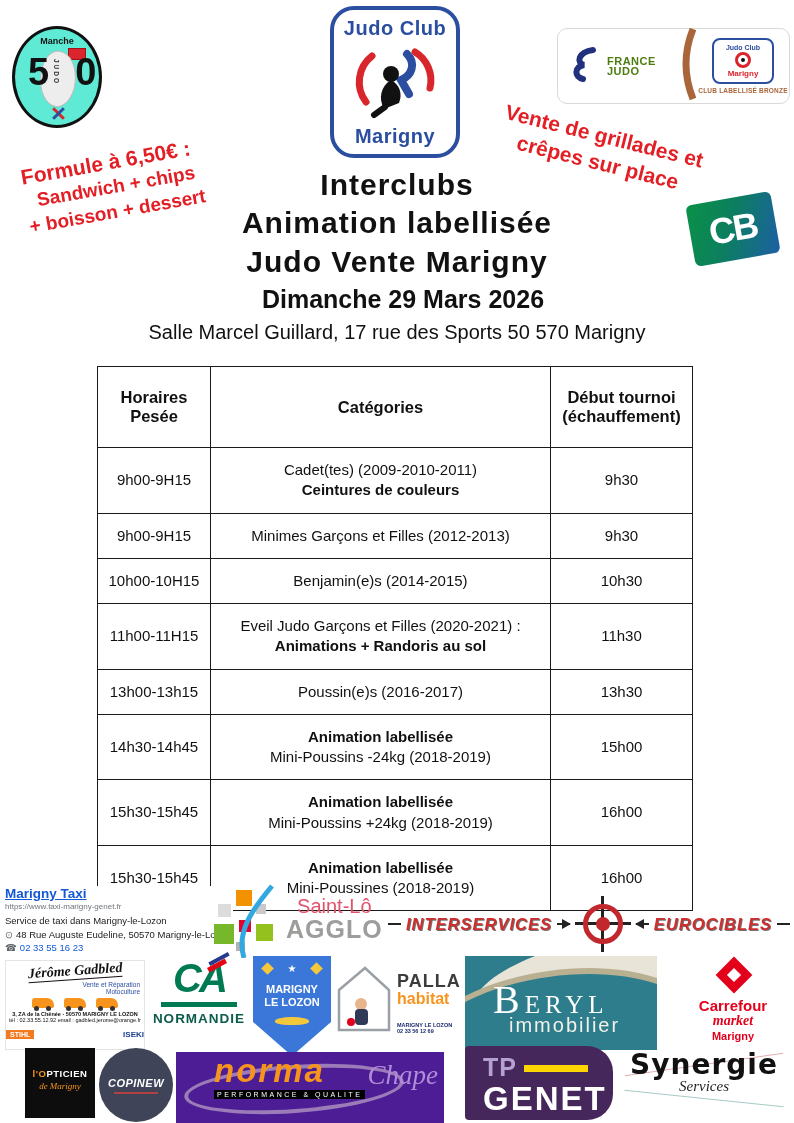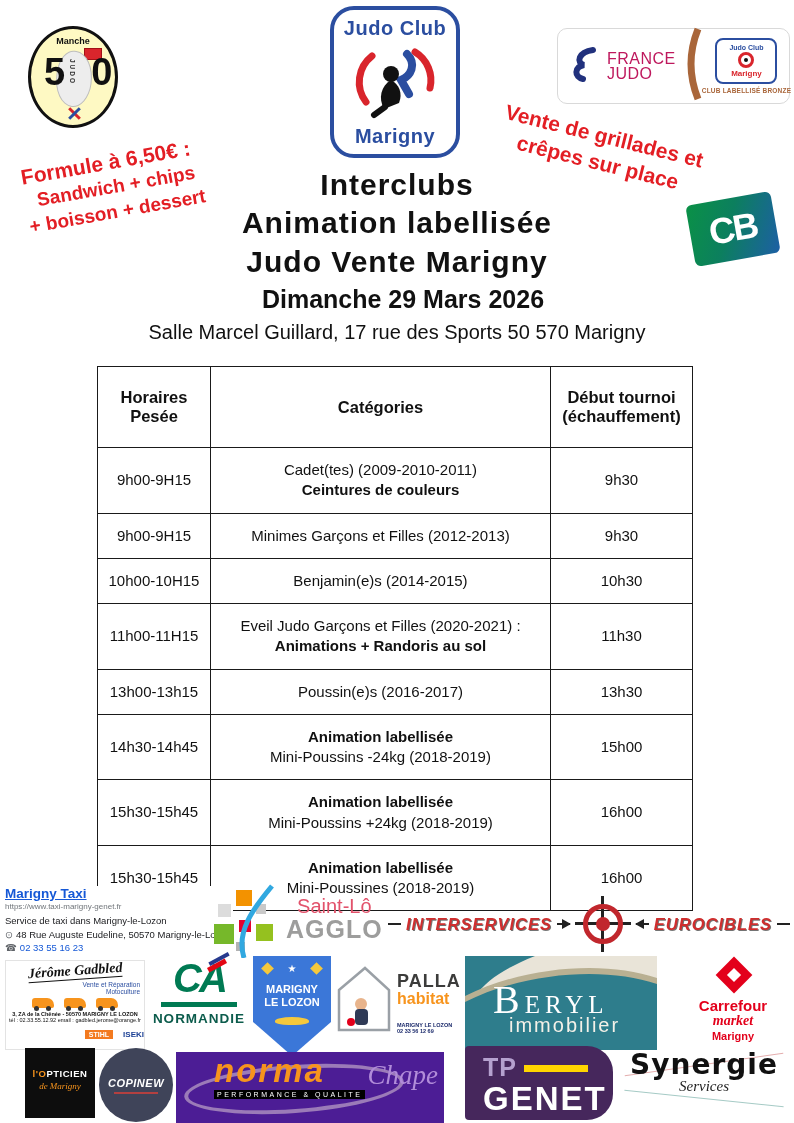--- a/index.html
+++ b/index.html
@@ -1,21 +1,21 @@
 <!DOCTYPE html>
 <html><head>
 <meta charset="utf-8">
 <style>
   html,body{margin:0;padding:0;background:#fff;}
   .page{position:relative;width:794px;height:1123px;background:#fff;overflow:hidden;
         font-family:"Liberation Sans",sans-serif;color:#111;margin:0 auto;}
 
   
-  .manche{position:absolute;left:28px;top:26px;width:84px;height:96px;border:3px solid #111;
-          border-radius:50%;background:#fef9c3;}
+  .manche{position:absolute;left:12px;top:26px;width:84px;height:96px;border:3px solid #111;
+          border-radius:50%;background:#5eead4;}
   .manche-region{position:absolute;top:7px;width:100%;text-align:center;font-size:9px;font-weight:700;}
   .manche-flag{position:absolute;right:13px;top:19px;width:18px;height:12px;background:#d9252c;
                box-shadow:inset 0 0 0 1px #a31117;}
   .manche-map{position:absolute;left:25px;top:22px;width:34px;height:54px;background:#ededed;
               border:1px solid #bdbdbd;border-radius:45% 60% 50% 60%;transform:rotate(8deg);}
   .manche-letters{position:absolute;left:38px;top:30px;writing-mode:vertical-rl;font-size:6.5px;
                   font-weight:700;letter-spacing:2px;color:#333;}
   .manche-num{position:absolute;top:24px;left:0;width:100%;text-align:center;font-size:38px;
               font-weight:900;letter-spacing:26px;padding-left:13px;box-sizing:border-box;line-height:1;}
   .manche-x{position:absolute;left:36px;bottom:5px;width:16px;height:14px;}
@@ -23,21 +23,21 @@
   .manche-x .xb{position:absolute;left:0;top:6px;width:15px;height:3px;background:#2b4ea0;transform:rotate(-45deg);}
 
   .clublogo{position:absolute;left:330px;top:6px;width:130px;height:152px;border:4px solid #2b4ea0;
             border-radius:24px;background:#fff;box-sizing:border-box;display:flex;flex-direction:column;
             align-items:center;justify-content:space-between;padding:7px 0 6px;}
   .clublogo .txt{font-size:20px;font-weight:800;color:#2b4ea0;letter-spacing:.5px;}
 
   .fj{position:absolute;left:557px;top:28px;width:233px;height:76px;background:#fff;border:1px solid #d9d9d9;
       border-radius:10px;display:flex;align-items:center;box-sizing:border-box;}
   .fj-left{display:flex;align-items:center;gap:7px;padding:0 6px 0 12px;flex:1;}
-  .fj-name{font-size:16px;font-weight:400;color:#be185d;line-height:.95;letter-spacing:.5px;}
+  .fj-name{font-size:11px;font-weight:700;color:#4d7c0f;line-height:.95;letter-spacing:.5px;}
   .fj-badge{width:92px;height:100%;display:flex;flex-direction:column;align-items:center;justify-content:center;}
   .badge-box{width:58px;height:42px;border:2px solid #2b4ea0;border-radius:8px;display:flex;flex-direction:column;
              align-items:center;justify-content:center;}
   .badge-club-top{font-size:7px;font-weight:800;color:#2b4ea0;}
   .badge-ring{width:10px;height:10px;border:3px solid #d9252c;border-radius:50%;margin:1px 0;display:flex;
               align-items:center;justify-content:center;}
   .badge-ring-dot{width:4px;height:4px;background:#111;border-radius:50%;}
   .badge-club-bot{font-size:8px;font-weight:800;color:#d9252c;}
   .badge-label{font-size:6.5px;font-weight:800;color:#a9663a;margin-top:3px;letter-spacing:.2px;white-space:nowrap;}
 
@@ -100,21 +100,21 @@
        text-align:center;overflow:hidden;box-sizing:border-box;}
   .gad-name{font-family:"Liberation Serif",serif;font-style:italic;font-weight:700;font-size:14px;
             display:inline-block;transform:rotate(-4deg);border-bottom:1px solid #111;margin-top:2px;}
   .gad-tag{position:absolute;right:4px;top:20px;font-size:6.5px;color:#2b4ea0;line-height:1.15;text-align:right;white-space:pre-line;}
   .gad-mowers{margin-top:14px;height:12px;}
   .gm{display:inline-block;width:22px;height:10px;background:#f7941d;border-radius:3px 7px 2px 2px;margin:0 5px;position:relative;}
   .gm::after{content:"";position:absolute;left:2px;bottom:-3px;width:5px;height:5px;background:#333;border-radius:50%;
              box-shadow:12px 0 0 #333;}
   .gad-addr{font-size:5.5px;font-weight:700;margin-top:5px;}
   .gad-contact{font-size:5.5px;}
-  .gad-brands{display:flex;justify-content:flex-end;gap:10px;margin-top:7px;align-items:center;}
+  .gad-brands{display:flex;justify-content:space-between;gap:10px;margin-top:7px;align-items:center;}
   .gb-stihl{font-size:7px;font-weight:900;color:#fff;background:#f37a1f;padding:1px 4px;}
   .gb-iseki{font-size:8px;font-weight:900;color:#1b3f94;}
 
   .ca{position:absolute;left:150px;top:958px;width:98px;height:92px;text-align:center;}
   .ca-glyph{position:relative;display:inline-block;font-size:40px;font-weight:900;color:#007a53;line-height:1;
             letter-spacing:-3px;font-style:italic;}
   .ca-red{position:absolute;right:-2px;top:5px;width:20px;height:5px;background:#e30613;transform:rotate(-28deg);}
   .ca-blue{position:absolute;right:-5px;top:-1px;width:22px;height:4px;background:#273a8e;transform:rotate(-28deg);}
   .ca-bar{width:76px;height:5px;background:#007a53;margin:4px auto 4px;}
   .ca-region{font-size:13.5px;font-weight:800;color:#0c5c4c;letter-spacing:1px;}

